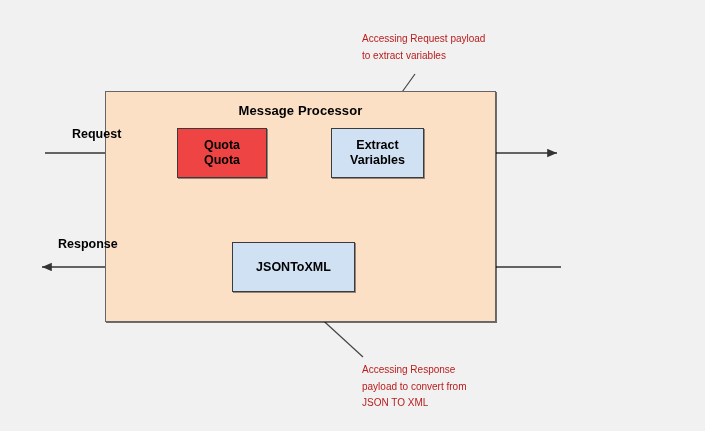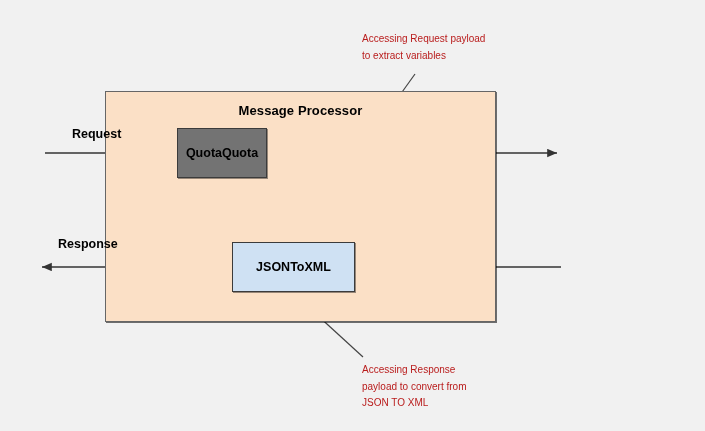--- a/index.html
+++ b/index.html
@@ -106,25 +106,29 @@
     <line x1="415" y1="74" x2="377" y2="127" stroke="#444444" stroke-width="1.2"></line>
 
     <line x1="292" y1="292" x2="363" y2="357" stroke="#444444" stroke-width="1.2"></line>
   </svg>
 
   <div class="node container-node" style="left:105px; top:91px; width:391px; height:231px; background:#fbe0c6;">
     <div class="container-title">Message Processor</div>
   </div>
 
 
-  <div class="node policy-node" style="left:177px; top:128px; width:90px; height:50px; background:#737373; flex-direction:row;">
+  <div class="node policy-node" style="left:177px; top:128px; width:90px; height:50px; background:#ef4444; flex-direction:column;">
     <span>Quota</span>
     <span>Quota</span>
   </div>
 
+  <div class="node policy-node" style="left:331px; top:128px; width:93px; height:50px; background:#cfe1f3; flex-direction:column;">
+    <span>Extract</span>
+    <span>Variables</span>
+  </div>
 
   <div class="node policy-node" style="left:232px; top:242px; width:123px; height:50px; background:#cfe1f3;">
     <span>JSONToXML</span>
   </div>
 
   <div class="flow-label" style="left:32px; top:127px;">Request</div>
 
   <div class="flow-label" style="left:18px; top:237px;">Response</div>
 
   <div class="annotation" style="left:362px; top:31px; width:200px;">Accessing Request payload

